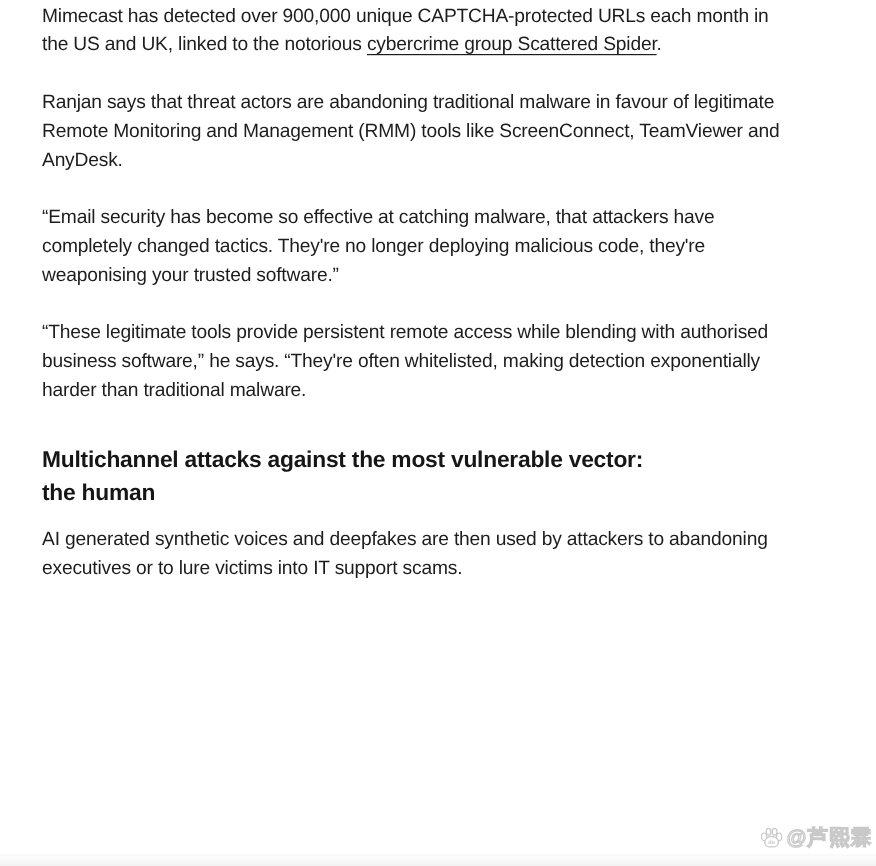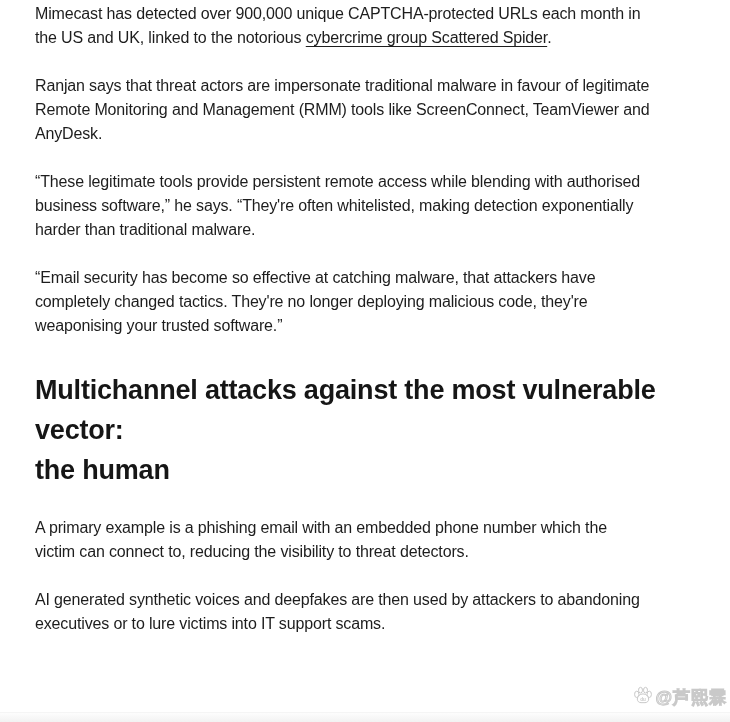--- a/index.html
+++ b/index.html
@@ -19,41 +19,41 @@
   }
   .article p {
     margin: 0 0 24px 0;
     font-size: 16px;
     line-height: 24px;
     letter-spacing: -0.15px;
     white-space: pre-line;
     color: #1d1d1d;
   }
   .article h2 {
-    margin: 32px 0 26px 0;
-    font-size: 27px;
-    line-height: 40px;
+    margin: 32px 0 12px 0;
+    font-size: 19px;
+    line-height: 28px;
     font-weight: 700;
     letter-spacing: -0.2px;
     white-space: pre-line;
     color: #161616;
   }
   .article a {
     color: #1d1d1d;
     text-decoration: underline;
     text-underline-offset: 3px;
     text-decoration-thickness: 1px;
     cursor: pointer;
   }
   .watermark {
     position: absolute;
     right: 3px;
     bottom: 13px;
     display: flex;
-    align-items: flex-start;
+    align-items: flex-end;
     gap: 2px;
     user-select: none;
     pointer-events: none;
   }
   .watermark-text {
     font-size: 17px;
     font-weight: 700;
     letter-spacing: 1px;
     color: #ffffff;
     -webkit-text-stroke: 1px #c9c9c9;
@@ -71,39 +71,37 @@
   }
 </style>
 </head>
 <body>
 
 <div class="article">
 
   <p><span>Mimecast has detected over 900,000 unique CAPTCHA-protected URLs each month in
 the US and UK, linked to the notorious </span><a>cybercrime group Scattered Spider</a><span>.</span></p>
 
-  <p>Ranjan says that threat actors are impersonate traditional malware in favour of legitimate
+  <p>Ranjan says that threat actors are abandoning traditional malware in favour of legitimate
 Remote Monitoring and Management (RMM) tools like ScreenConnect, TeamViewer and
 AnyDesk.</p>
+
+  <p>“Email security has become so effective at catching malware, that attackers have
+completely changed tactics. They're no longer deploying malicious code, they're
+weaponising your trusted software.”</p>
 
   <p>“These legitimate tools provide persistent remote access while blending with authorised
 business software,” he says. “They're often whitelisted, making detection exponentially
 harder than traditional malware.</p>
-
-  <p>“Email security has become so effective at catching malware, that attackers have
-completely changed tactics. They're no longer deploying malicious code, they're
-weaponising your trusted software.”</p>
 
   <h2>Multichannel attacks against the most vulnerable vector:
 the human</h2>
 
 
 
-  <p>A primary example is a phishing email with an embedded phone number which the
-victim can connect to, reducing the visibility to threat detectors.</p>
 
   <p>AI generated synthetic voices and deepfakes are then used by attackers to abandoning
 executives or to lure victims into IT support scams.</p>
 
 </div>
 
 <div class="watermark">
   <span class="paw-icon">
     <svg width="20" height="20" viewBox="0 0 24 24">
       <ellipse cx="4.5" cy="10" rx="2.6" ry="3.8" fill="#ffffff" stroke="#c9c9c9" stroke-width="1.2"></ellipse>

